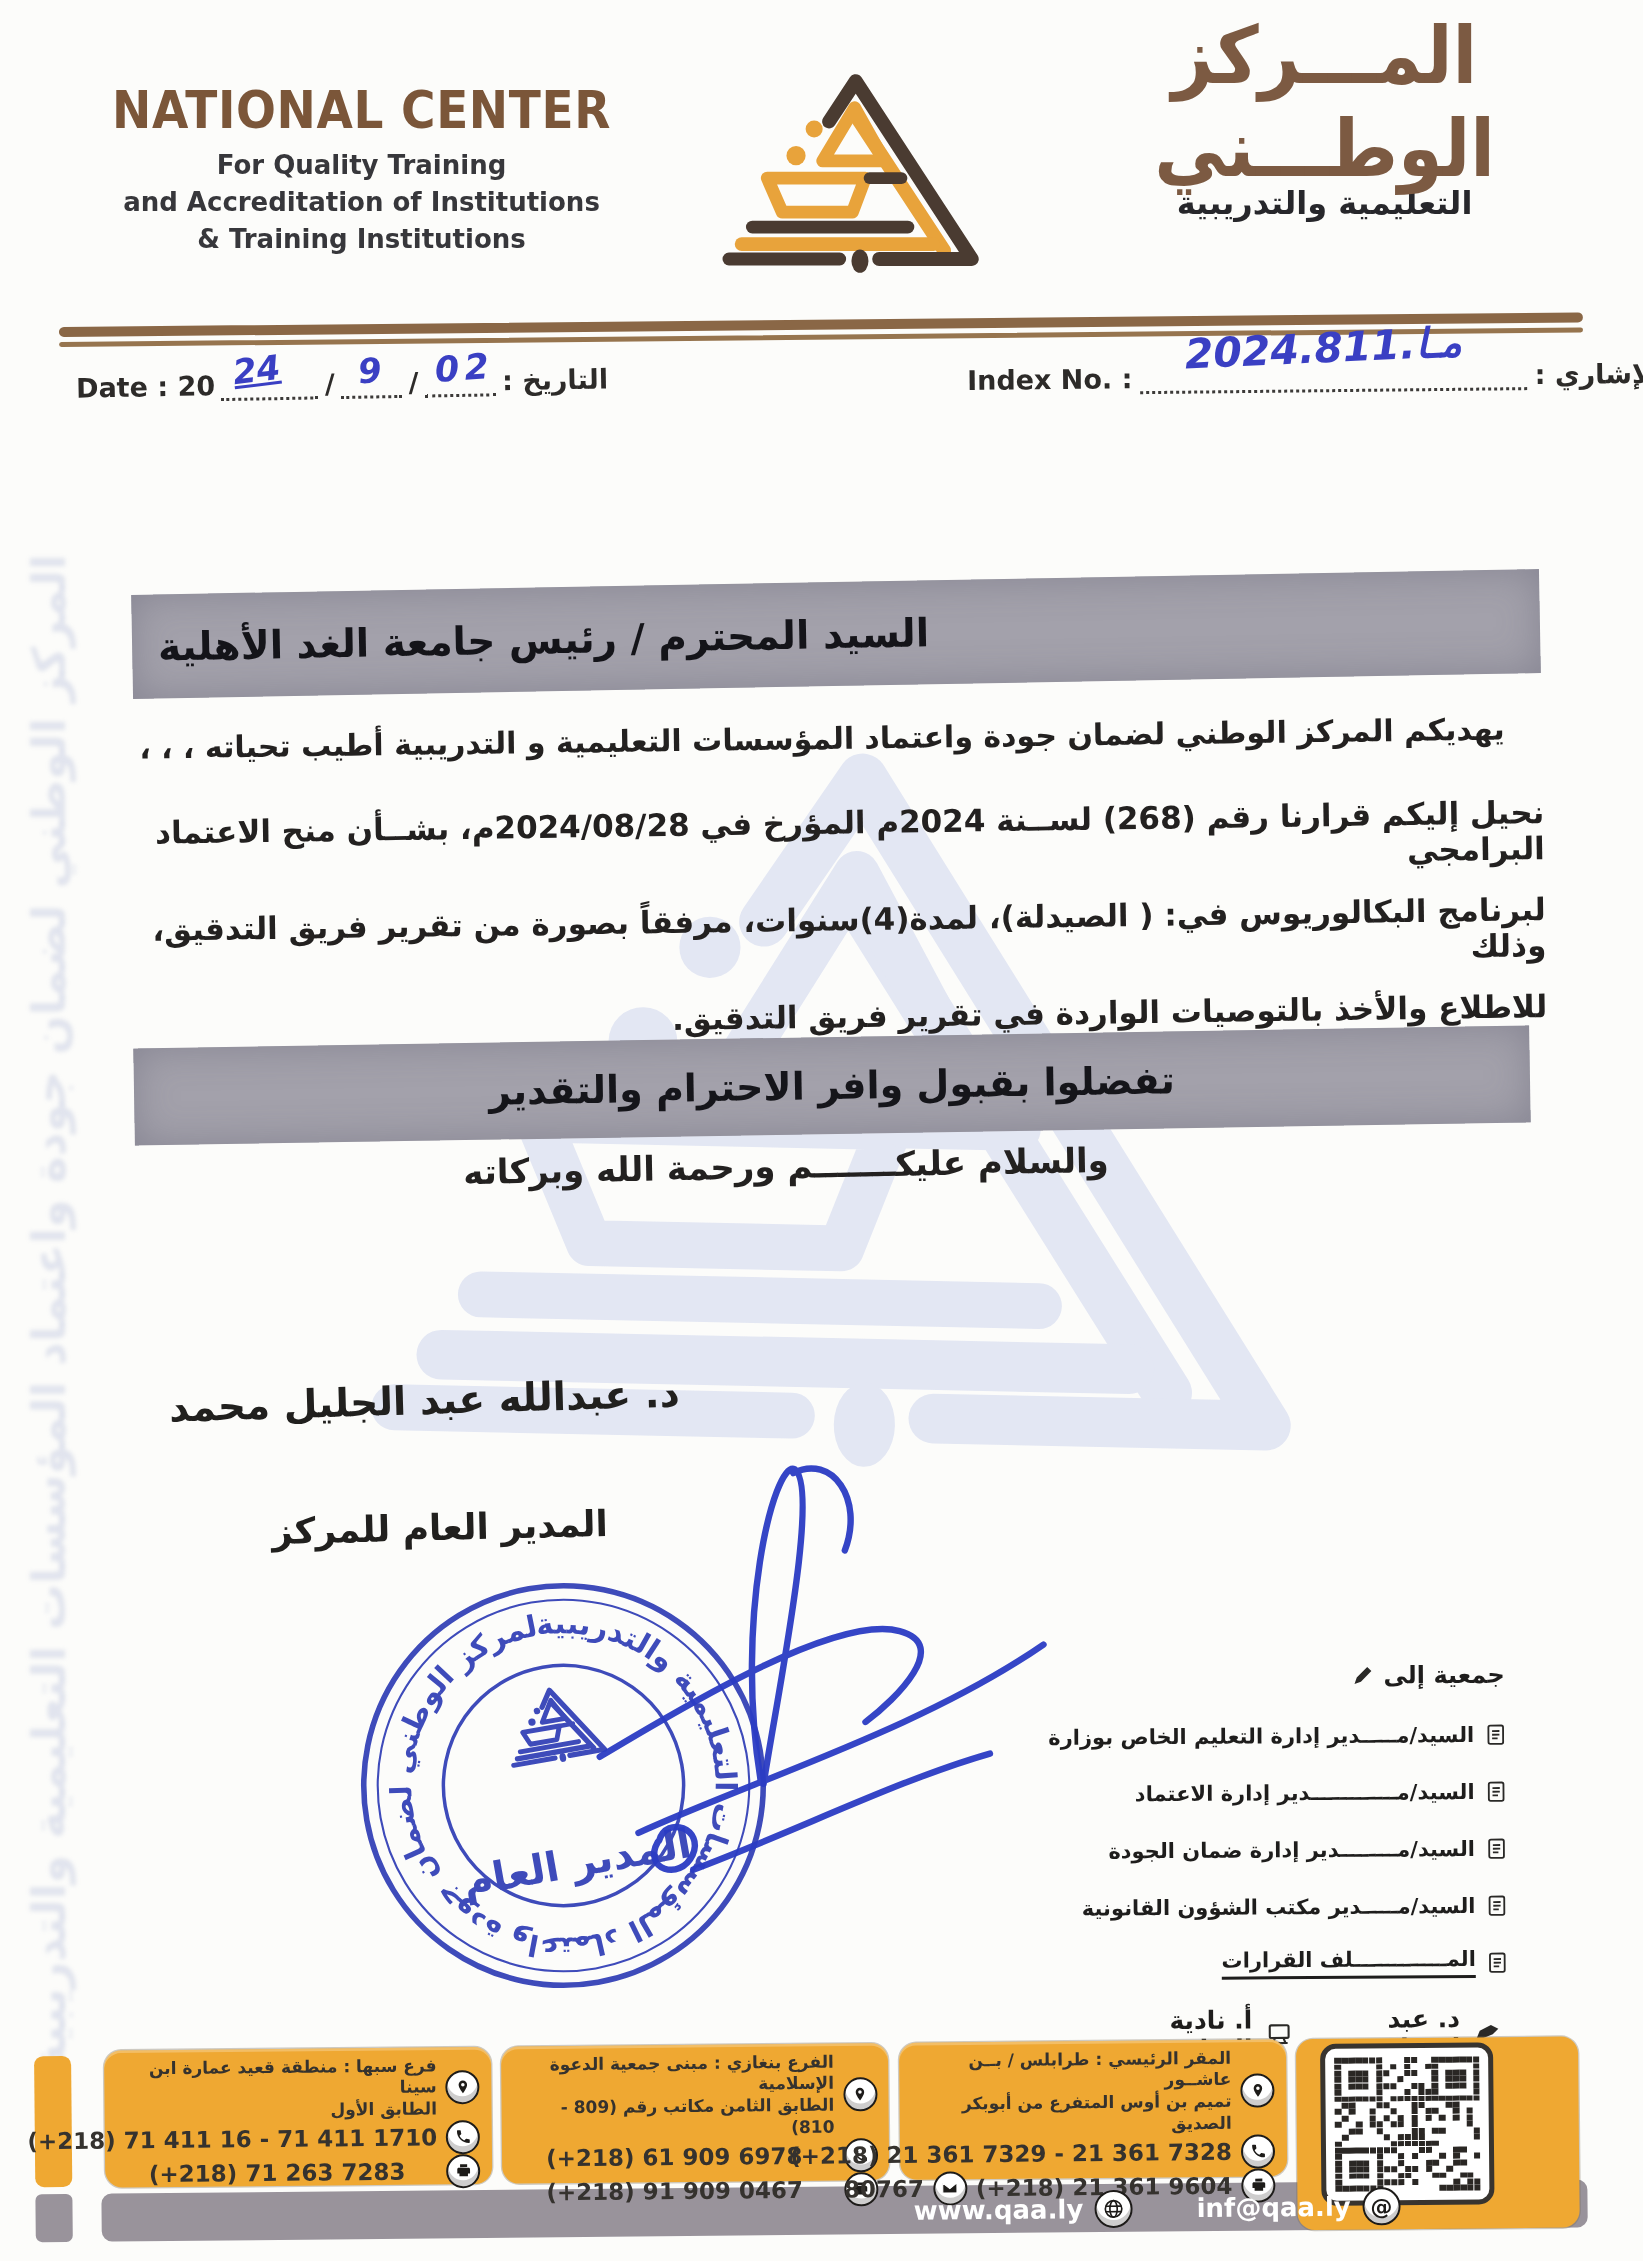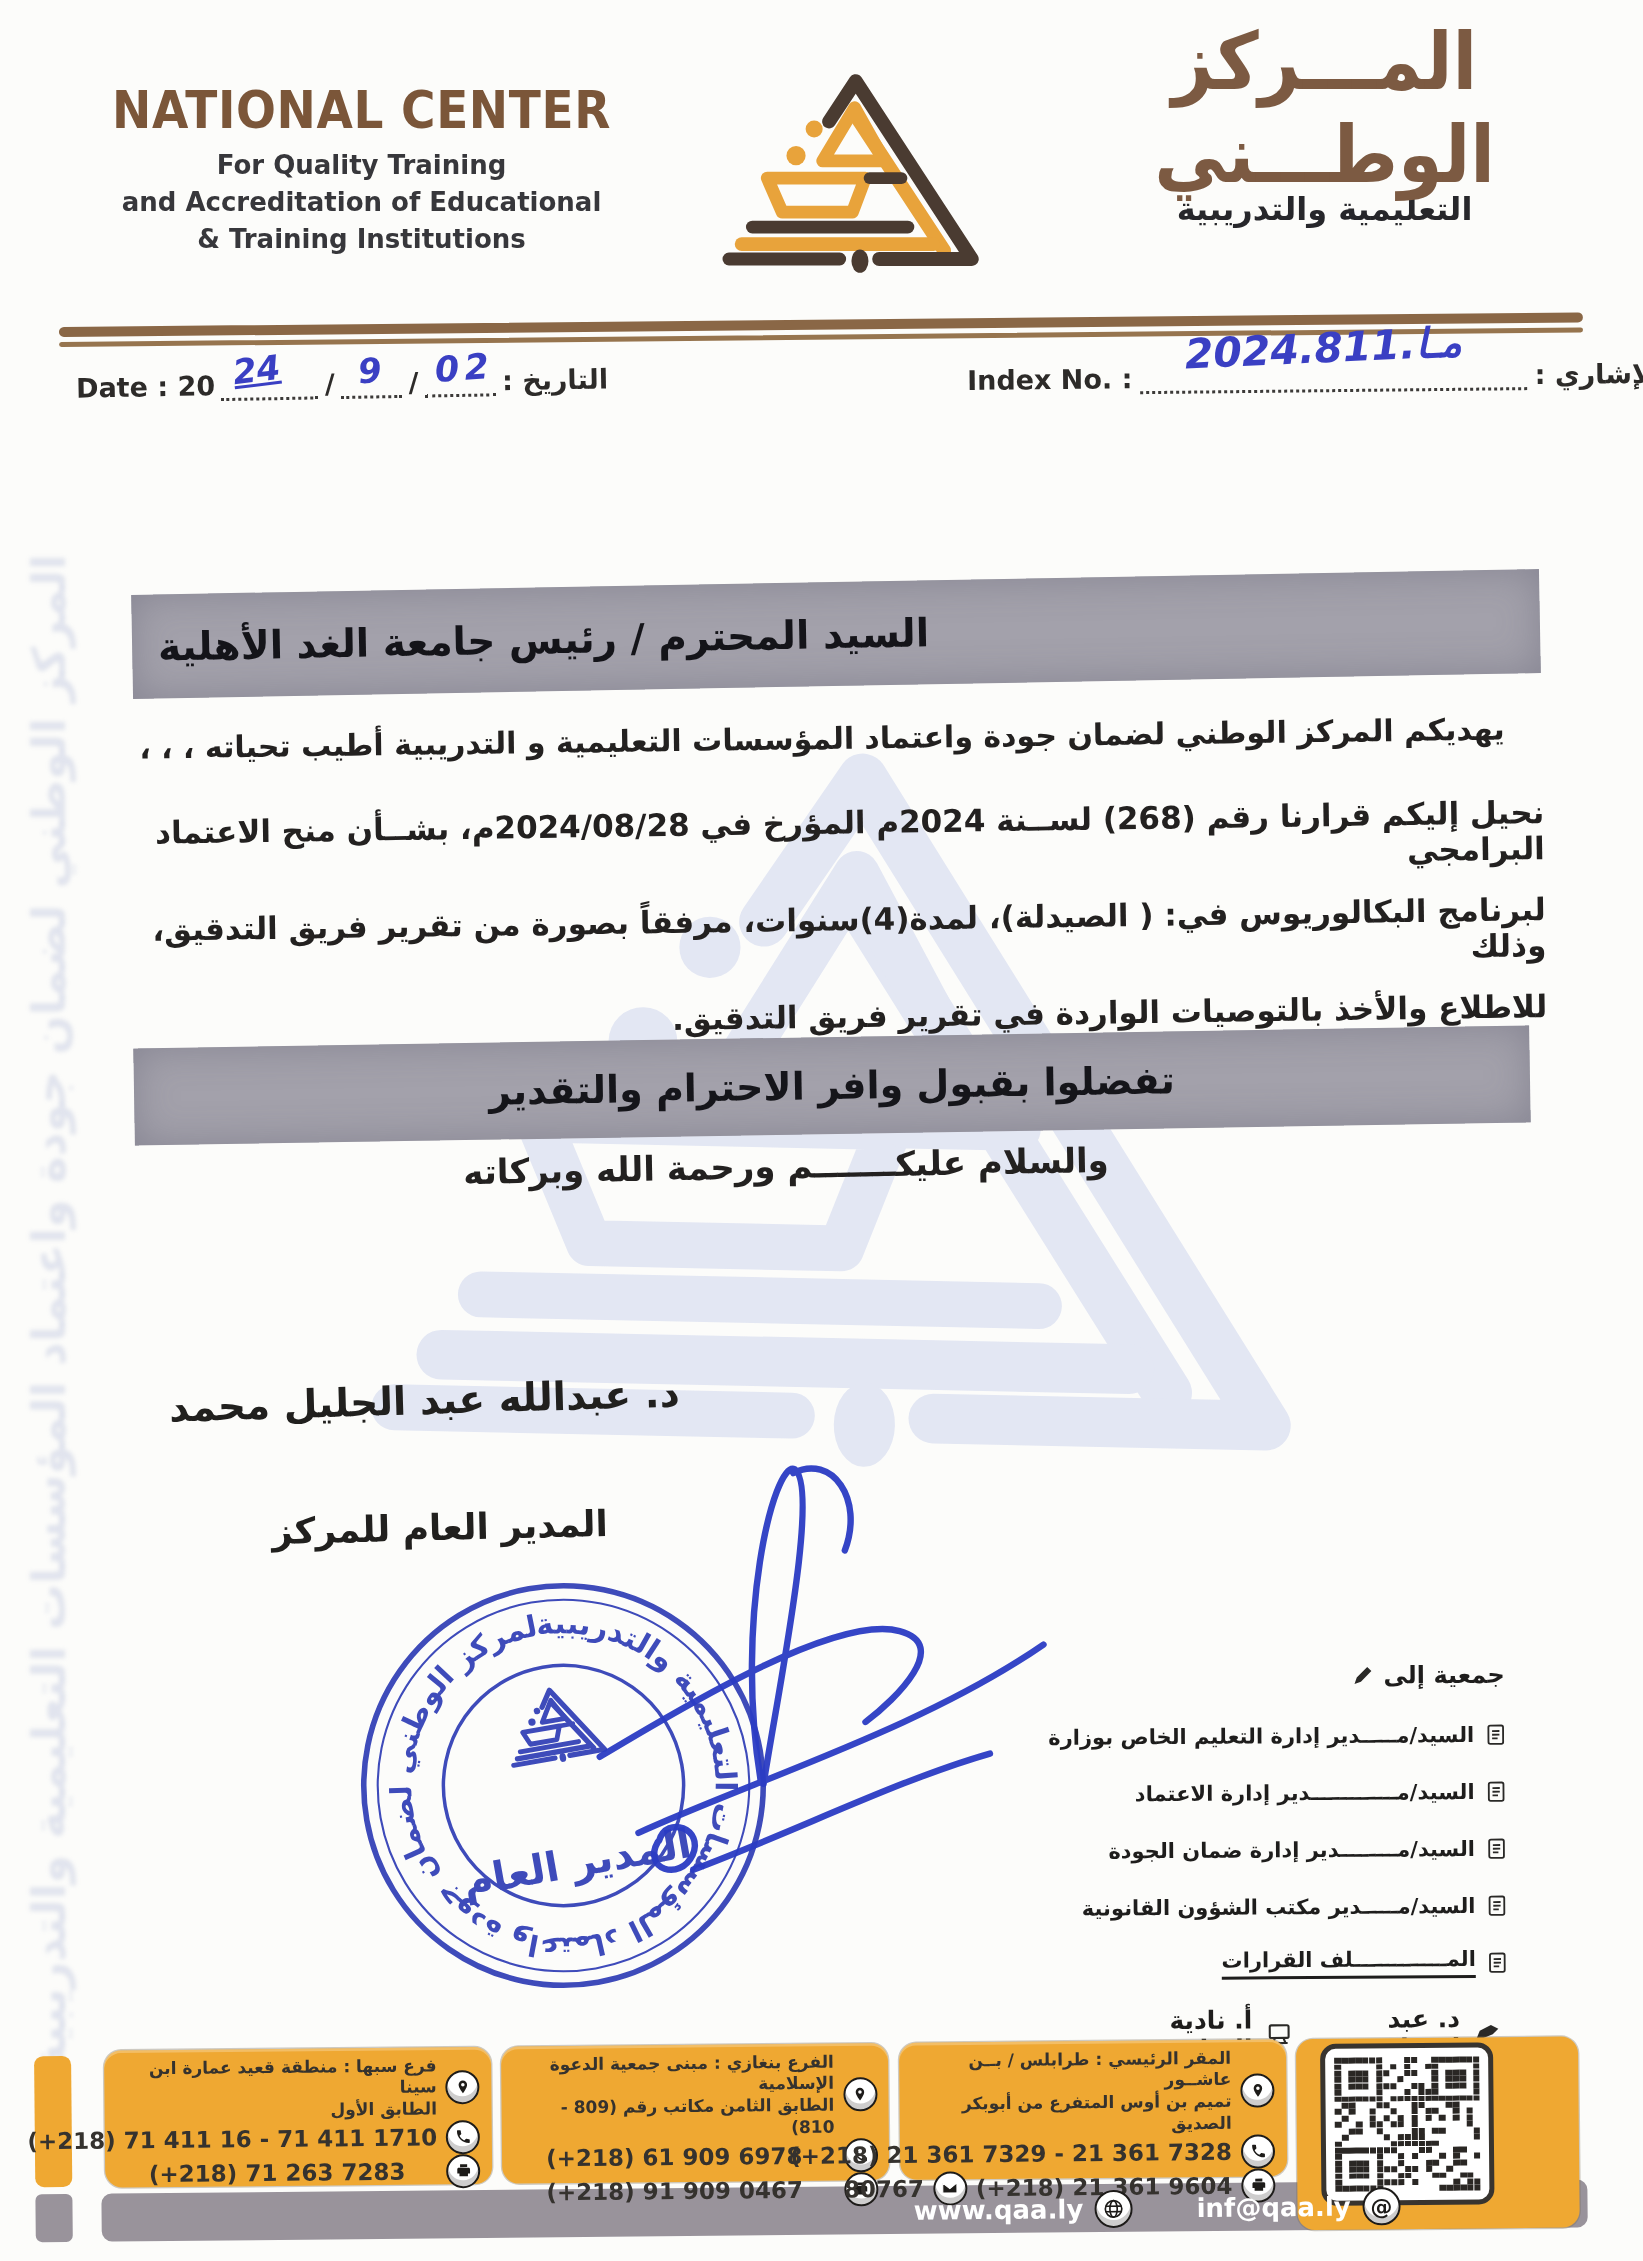--- a/index.html
+++ b/index.html
@@ -15,21 +15,21 @@
     transform:rotate(180deg);font-size:46px;font-weight:bold;color:rgba(120,135,190,.20);
     filter:blur(1.9px);direction:rtl;white-space:nowrap;}
   .watermark{position:absolute;left:271px;top:541px;width:1147px;height:1109px;opacity:.55;
     transform:rotate(1.2deg);}
 
   
   .hdr-en{position:absolute;left:68px;top:83px;width:587px;text-align:center;}
   .hdr-en .t{font-size:47px;font-weight:bold;color:#7b5639;letter-spacing:0.6px;transform:scaleY(1.08);}
   .hdr-en .s{font-size:26px;font-weight:bold;color:#37373b;line-height:1.42;margin-top:9px;}
   .logo-main{position:absolute;left:672px;top:31px;width:361px;height:277px;}
-  .hdr-ar{position:absolute;left:1041px;top:28px;width:567px;text-align:center;direction:rtl;}
+  .hdr-ar{position:absolute;left:1041px;top:22px;width:567px;text-align:center;direction:rtl;}
   .hdr-ar .cal{font-size:72px;font-weight:bold;color:#7c5a42;height:160px;display:flex;
     align-items:center;justify-content:center;transform:scaleY(1.1);}
   .hdr-ar .s{font-size:32px;font-weight:bold;color:#27272b;line-height:1.32;}
 
   
   .rule{position:absolute;left:59px;top:327px;width:1524px;transform:rotate(-0.55deg);transform-origin:left center;}
   .rule .r1{height:10.3px;background:#8a6746;border-radius:5.8px;}
   .rule .r2{height:4.5px;background:#96744e;margin-top:5.2px;border-radius:2.6px;}
 
   
@@ -135,21 +135,21 @@
   <div class="ghost-col">المركز الوطني لضمان جودة واعتماد المؤسسات التعليمية والتدريبية</div>
 
   <svg class="watermark" style="--gold:#cfd6ee;--dark:#cfd6ee" viewBox="0 0 300 260">
       <use href="#logo"></use>
     </svg>
 
   <div class="hdr-en">
     <div class="t">NATIONAL CENTER</div>
     <div class="s">
       <div>For Quality Training</div>
-      <div>and Accreditation of Educational</div>
+      <div>and Accreditation of Institutions</div>
       <div>&amp; Training Institutions</div>
     </div>
   </div>
 
   <svg class="logo-main" style="--gold:#e8a33b;--dark:#4a3b31" viewBox="0 0 300 260">
       <use href="#logo"></use>
     </svg>
 
   <div class="hdr-ar">
     <div class="cal">المـــركز الوطـــني</div>

